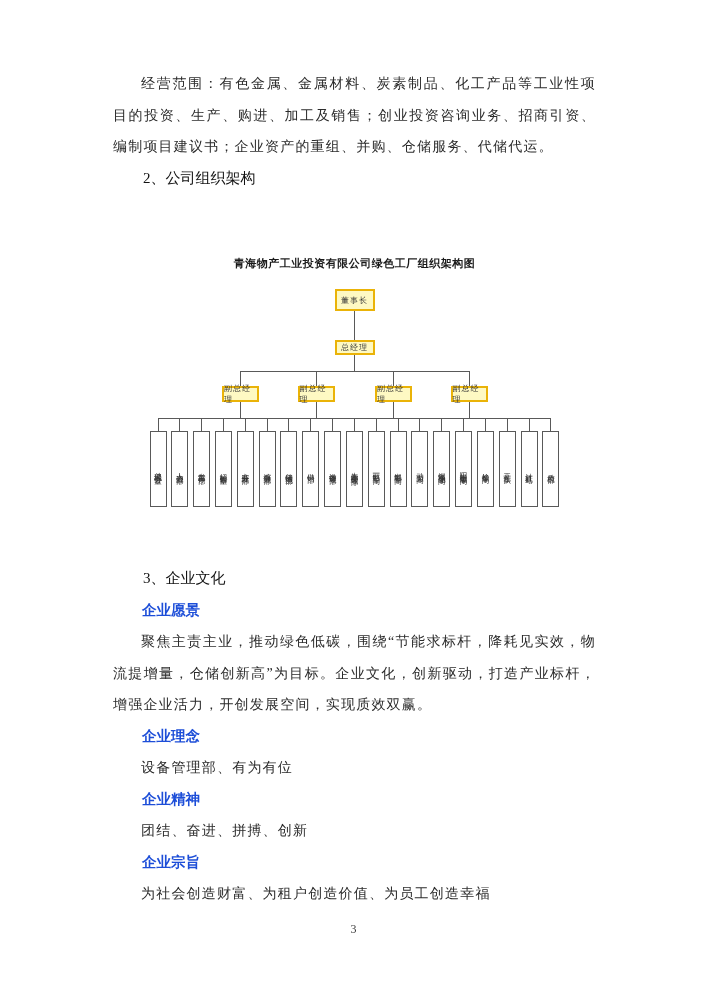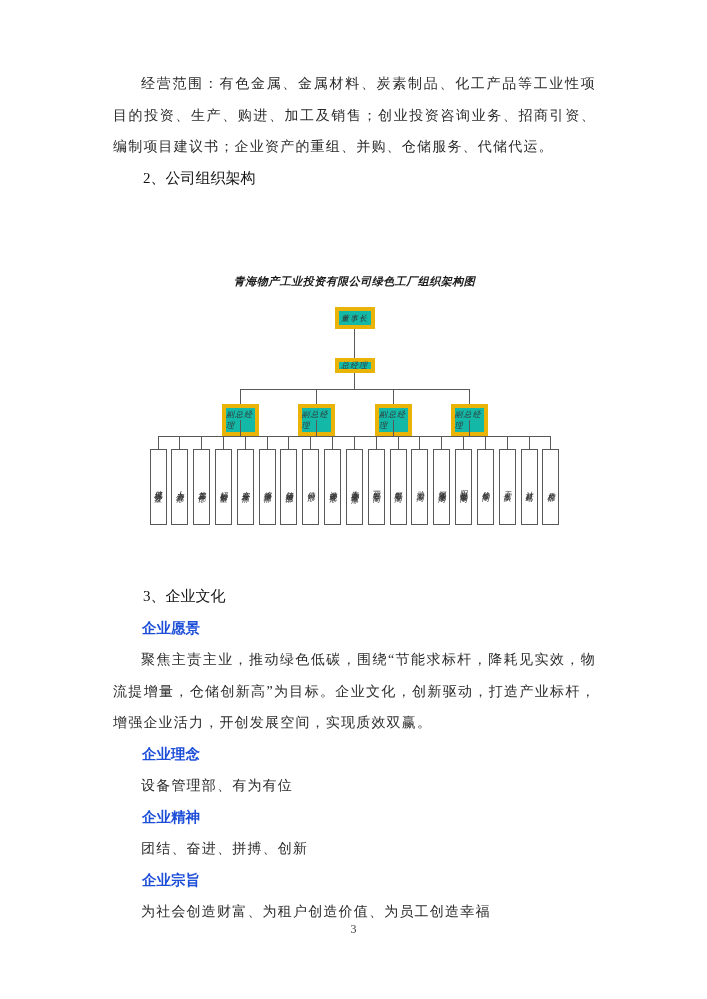--- a/index.html
+++ b/index.html
@@ -42,44 +42,43 @@
     line-height: 31.5px;
     text-indent: 2em;
     letter-spacing: 1.2px;
     color: #2b2b2b;
   }
   
   .chart {
     position: relative;
     width: 410px;
     height: 255px;
-    margin: 80px auto 0 auto;
+    margin: 62px auto 0 auto;
     font-family: "Liberation Sans", "DejaVu Sans", sans-serif;
-    font-style: italic;
   }
   .chart-title {
     position: absolute; top: 0; left: 0; right: 0;
     text-align: center;
     font-size: 11px;
     font-weight: bold;
     letter-spacing: 0.5px;
     color: #1a1a1a;
   }
   .node {
     position: absolute;
-    border: 4px solid #eab308;
-    background: #14b8a6;
+    border: 2px solid #eab308;
+    background: #fef9c3;
     display: flex; align-items: center; justify-content: center;
     font-size: 8px;
     letter-spacing: 1px;
     color: #333333;
   }
   .node-chairman { left: 185px; top: 33px; width: 40px; height: 22px; }
   .node-gm       { left: 185px; top: 84px; width: 40px; height: 15px; }
-  .node-dgm      { top: 130px; width: 37px; height: 32px; }
+  .node-dgm      { top: 130px; width: 37px; height: 16px; }
   .dgm-1 { left: 72.5px; }
   .dgm-2 { left: 148px; }
   .dgm-3 { left: 225.5px; }
   .dgm-4 { left: 301px; }
   .vline { position: absolute; width: 1px; background: #595959; }
   .hline { position: absolute; height: 1px; background: #595959; }
   .vl-a { left: 204.5px; top: 55px;  height: 29px; }
   .vl-b { left: 204.5px; top: 99px;  height: 16px; }
   .hl-1 { left: 90.5px;  top: 115px; width: 229px; }
   .drop1 { top: 115px; height: 15px; }

